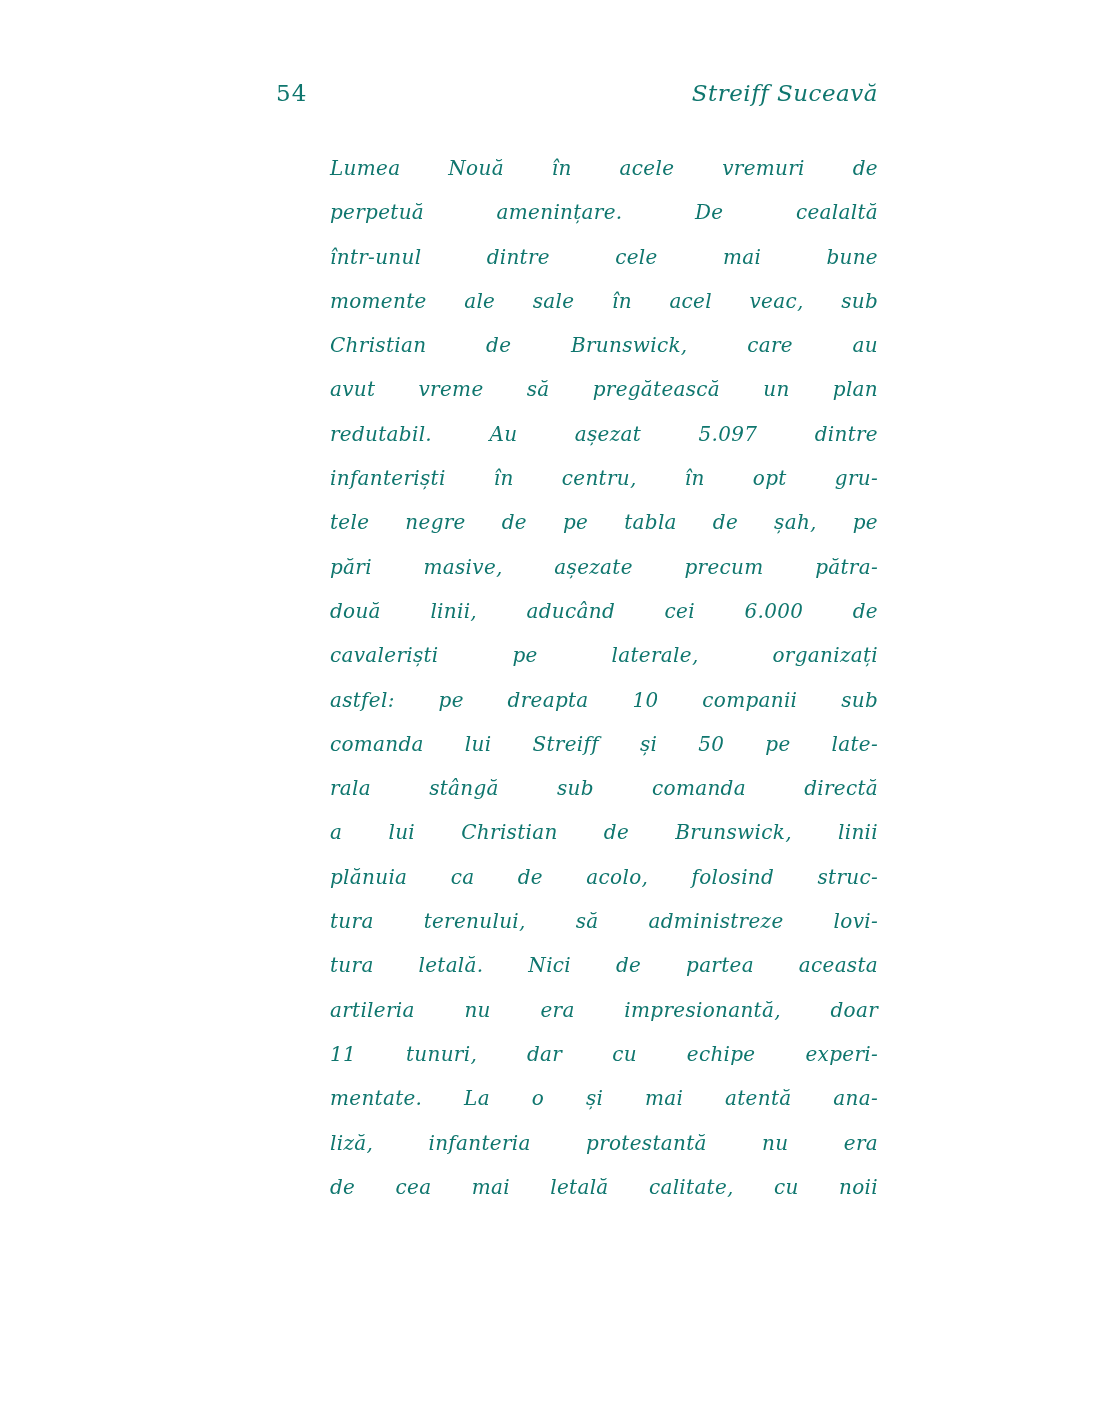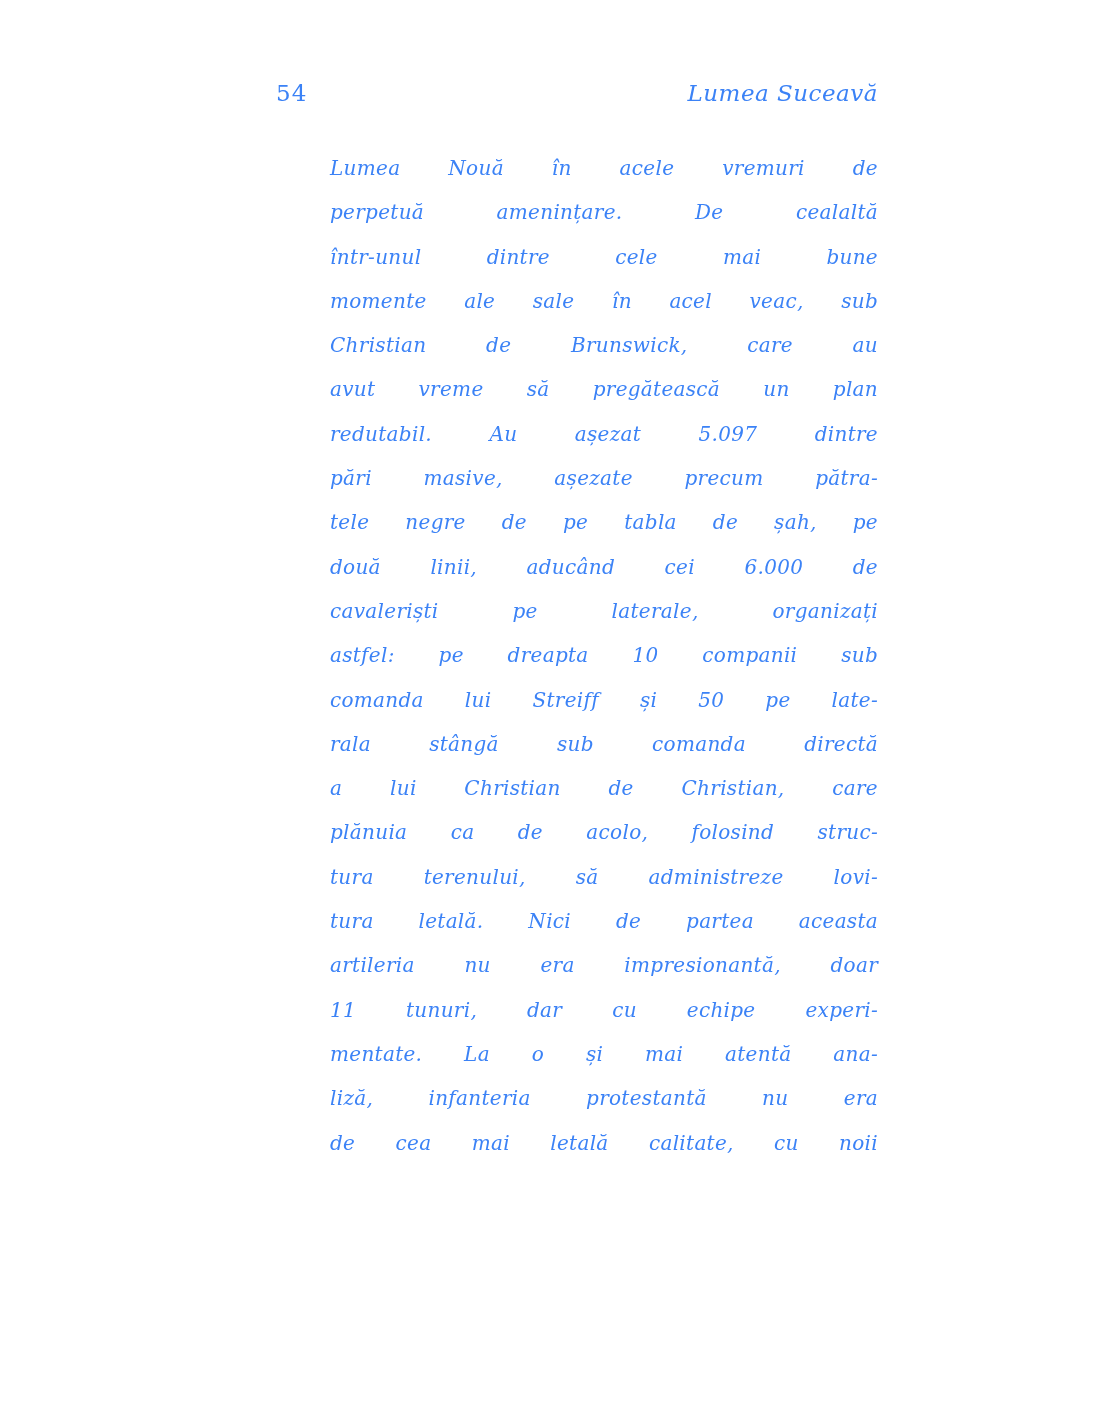--- a/index.html
+++ b/index.html
@@ -5,21 +5,21 @@
   html, body {
     margin: 0;
     padding: 0;
     background: #ffffff;
   }
   .page {
     position: relative;
     width: 1100px;
     height: 1422px;
     background: #ffffff;
-    color: #3b82f6;
+    color: #0f766e;
     font-family: "DejaVu Serif", "Liberation Serif", serif;
     overflow: hidden;
   }
   .header {
     position: absolute;
     top: 80px;
     left: 276px;
     right: 222px;
     display: flex;
     justify-content: space-between;
@@ -50,39 +50,40 @@
     white-space: normal;
     word-spacing: 0.1em;
   }
 </style>
 </head>
 <body>
 
 <div class="page">
   <div class="header">
     <span class="page-number">54</span>
-    <span class="author">Lumea Suceavă</span>
+    <span class="author">Streiff Suceavă</span>
   </div>
 
   <div class="text-block">
       <div class="line">Lumea Nouă în acele vremuri de</div>
       <div class="line">perpetuă amenințare. De cealaltă</div>
       <div class="line">într-unul dintre cele mai bune</div>
       <div class="line">momente ale sale în acel veac, sub</div>
       <div class="line">Christian de Brunswick, care au</div>
       <div class="line">avut vreme să pregătească un plan</div>
       <div class="line">redutabil. Au așezat 5.097 dintre</div>
+      <div class="line">infanteriști în centru, în opt gru-</div>
+      <div class="line">tele negre de pe tabla de șah, pe</div>
       <div class="line">pări masive, așezate precum pătra-</div>
-      <div class="line">tele negre de pe tabla de șah, pe</div>
       <div class="line">două linii, aducând cei 6.000 de</div>
       <div class="line">cavaleriști pe laterale, organizați</div>
       <div class="line">astfel: pe dreapta 10 companii sub</div>
       <div class="line">comanda lui Streiff și 50 pe late-</div>
       <div class="line">rala stângă sub comanda directă</div>
-      <div class="line">a lui Christian de Christian, care</div>
+      <div class="line">a lui Christian de Brunswick, linii</div>
       <div class="line">plănuia ca de acolo, folosind struc-</div>
       <div class="line">tura terenului, să administreze lovi-</div>
       <div class="line">tura letală. Nici de partea aceasta</div>
       <div class="line">artileria nu era impresionantă, doar</div>
       <div class="line">11 tunuri, dar cu echipe experi-</div>
       <div class="line">mentate. La o și mai atentă ana-</div>
       <div class="line">liză, infanteria protestantă nu era</div>
       <div class="line">de cea mai letală calitate, cu noii</div>
     </div>
 </div>

